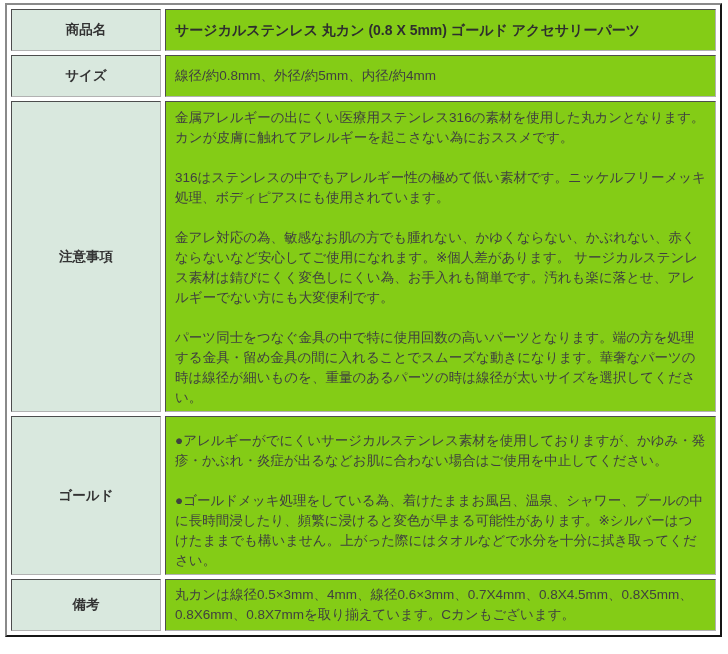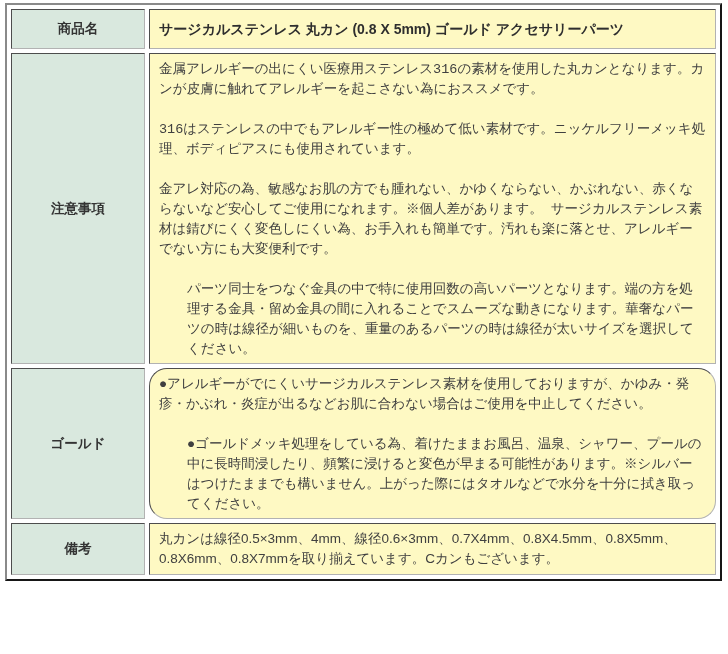--- a/index.html
+++ b/index.html
@@ -27,44 +27,48 @@
     color:#404040;
     overflow:hidden;
   }
   th{
     width:128px;
     background:#d9e8de;
     font-weight:bold;
     color:#333333;
     text-align:center;
     vertical-align:middle;
-    padding:2px;
+    padding:10px;
   }
   td{
-    background:#fef9c3;
+    background:#84cc16;
     text-align:left;
     vertical-align:middle;
     padding:3px 9px;
   }
   tr.r-title td{ height:32px; font-weight:bold; color:#2e2e2e; font-size:14px; }
   tr.r-simple td{ height:28px; }
   tr.r-desc td{ height:286px; vertical-align:top; padding-top:6px; }
-  tr.r-note td{ height:140px; vertical-align:top; padding-top:6px;border-radius:18px; }
+  tr.r-note td{ height:140px; vertical-align:top; padding-top:14px; }
   tr.r-remark td{ height:44px; }
-  td .para{ margin:0 0 20px 0;font-family:Liberation Mono, monospace; }
-  td .para:last-child{ margin-bottom:0;margin-left:28px; }
+  td .para{ margin:0 0 20px 0; }
+  td .para:last-child{ margin-bottom:0; }
 </style>
 </head>
 <body>
 
 <table class="spec">
   <tbody>
       <tr class="r-title">
     <th>商品名</th>
     <td>サージカルステンレス 丸カン (0.8 X 5mm) ゴールド アクセサリーパーツ</td>
+  </tr>
+  <tr class="r-simple">
+    <th>サイズ</th>
+    <td>線径/約0.8mm、外径/約5mm、内径/約4mm</td>
   </tr>
   <tr class="r-desc">
     <th>注意事項</th>
     <td>
       <div class="para">金属アレルギーの出にくい医療用ステンレス316の素材を使用した丸カンとなります。カンが皮膚に触れてアレルギーを起こさない為におススメです。</div>
       <div class="para">316はステンレスの中でもアレルギー性の極めて低い素材です。ニッケルフリーメッキ処理、ボディピアスにも使用されています。</div>
       <div class="para">金アレ対応の為、敏感なお肌の方でも腫れない、かゆくならない、かぶれない、赤くならないなど安心してご使用になれます。※個人差があります。 サージカルステンレス素材は錆びにくく変色しにくい為、お手入れも簡単です。汚れも楽に落とせ、アレルギーでない方にも大変便利です。</div>
       <div class="para">パーツ同士をつなぐ金具の中で特に使用回数の高いパーツとなります。端の方を処理する金具・留め金具の間に入れることでスムーズな動きになります。華奢なパーツの時は線径が細いものを、重量のあるパーツの時は線径が太いサイズを選択してください。</div>
     </td>
   </tr>

